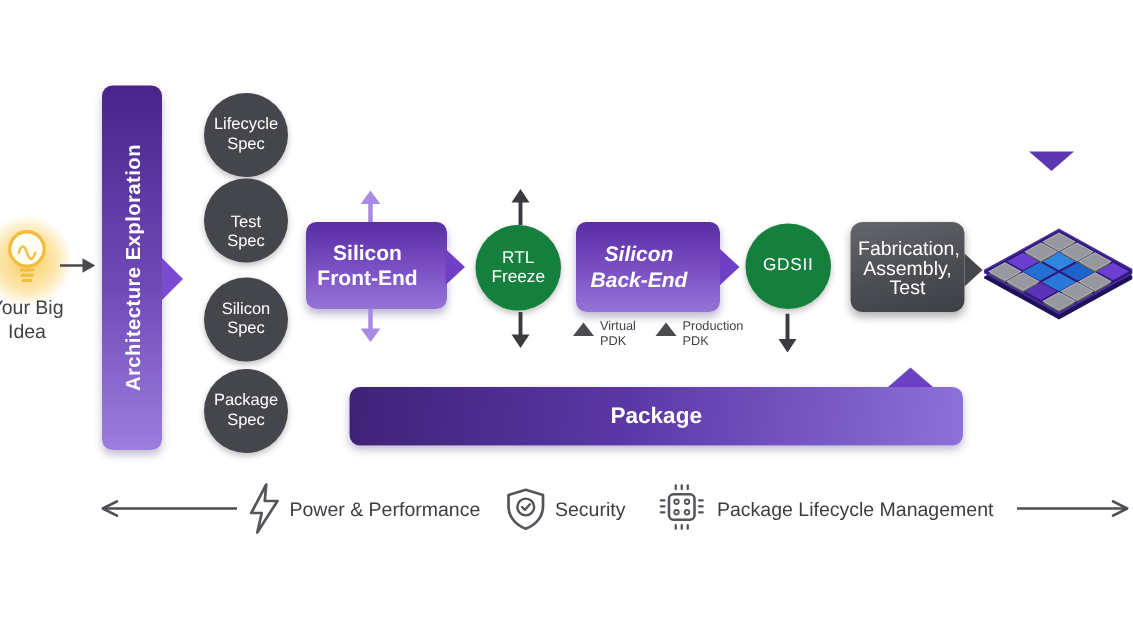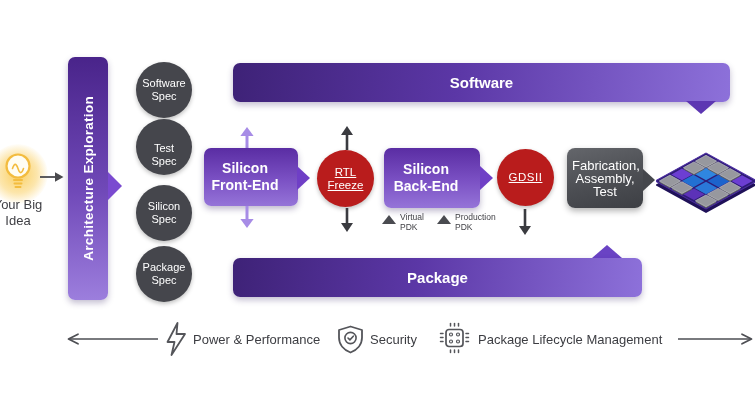--- a/index.html
+++ b/index.html
@@ -30,21 +30,21 @@
     border-radius:7px;display:flex;align-items:center;justify-content:flex-start;
     color:#fff;font-weight:700;font-size:14px;text-align:center;line-height:17px;
     box-shadow:0 3px 6px rgba(40,20,90,.3);
   }
   .dcircle{
     border-radius:50%;display:flex;align-items:center;justify-content:center;
     color:#fff;text-align:center;font-size:11px;line-height:13px;
     box-shadow:0 2px 4px rgba(0,0,0,.25);
   }
   .spec{background:#45464c;}
-  .mile{background:#b91c1c;text-decoration:underline;}
+  .mile{background:#15803d;}
   .fab-box{
     background:linear-gradient(165deg,#64666b 0%,#4c4e53 55%,#3d3f44 100%);
     border-radius:8px;display:flex;align-items:center;justify-content:center;
     color:#fff;font-size:13px;line-height:13px;text-align:center;
     box-shadow:0 3px 6px rgba(0,0,0,.3);
   }
   .tri{width:0;height:0;}
   .smalltext{font-size:8.5px;line-height:10px;color:#3f3f44;}
   .footer-label{font-size:13px;color:#3c3d42;font-weight:500;white-space:nowrap;}
   .idea-label{font-size:13px;line-height:16px;color:#3f3f44;font-weight:500;text-align:center;}
@@ -73,35 +73,32 @@
     <path d="M0 6 H16" stroke="#4a4a4e" stroke-width="1.8"></path>
     <path d="M15 1.2 L23.5 6 L15 10.8 Z" fill="#4a4a4e"></path>
   </svg>
 
   <div class="abs arch-bar" style="left:68px;top:57px;width:40px;height:243px;">
     <span class="arch-label">Architecture Exploration</span>
   </div>
   <div class="abs tri" style="left:108px;top:172px;border-top:14px solid transparent;border-bottom:14px solid transparent;border-left:14px solid #7a4ad0;"></div>
 
   <div class="abs dcircle spec" style="left:136px;top:62px;width:56px;height:56px;">
-    <span style="width:44px;">Software Spec</span>
+    <span style="width:44px;">Lifecycle Spec</span>
   </div>
   <div class="abs dcircle spec" style="left:136px;top:119px;width:56px;height:56px;">
     <span style="width:40px;margin-top:16px;">Test Spec</span>
   </div>
   <div class="abs dcircle spec" style="left:136px;top:185px;width:56px;height:56px;">
     <span style="width:40px;">Silicon Spec</span>
   </div>
   <div class="abs dcircle spec" style="left:136px;top:246px;width:56px;height:56px;">
     <span style="width:46px;">Package Spec</span>
   </div>
 
-  <div class="abs pbar" style="left:233px;top:63px;width:497px;height:39px;">
-    <span>Software</span>
-  </div>
   <div class="abs tri" style="left:686px;top:101px;border-left:15px solid transparent;border-right:15px solid transparent;border-top:13px solid #5d36b2;"></div>
 
   <div class="abs tri" style="left:592px;top:245px;border-left:15px solid transparent;border-right:15px solid transparent;border-bottom:13px solid #6a43c4;"></div>
   <div class="abs pbar" style="left:233px;top:258px;width:409px;height:39px;">
     <span>Package</span>
   </div>
 
   <svg class="abs" style="left:240px;top:127px;" width="14" height="22" viewBox="0 0 14 22">
     <path d="M7 22 V8" stroke="#a78ce6" stroke-width="3"></path>
     <path d="M7 0 L13.6 9 H0.4 Z" fill="#a78ce6"></path>
@@ -120,21 +117,21 @@
     <path d="M7 0 L13 9 H1 Z" fill="#3a3b40"></path>
   </svg>
   <div class="abs dcircle mile" style="left:317px;top:150px;width:57px;height:57px;font-size:11.5px;">
     <span style="width:42px;">RTL Freeze</span>
   </div>
   <svg class="abs" style="left:340px;top:208px;" width="14" height="24" viewBox="0 0 14 24">
     <path d="M7 0 V16" stroke="#3a3b40" stroke-width="2.6"></path>
     <path d="M7 24 L13 15 H1 Z" fill="#3a3b40"></path>
   </svg>
 
-  <div class="abs pbox" style="left:384px;top:148px;width:96px;height:60px;">
+  <div class="abs pbox" style="left:384px;top:148px;width:96px;height:60px;font-style:italic;">
     <span style="width:84px;">Silicon Back-End</span>
   </div>
   <div class="abs tri" style="left:480px;top:166px;border-top:12px solid transparent;border-bottom:12px solid transparent;border-left:13px solid #6f3fc6;"></div>
 
   <div class="abs tri" style="left:382px;top:215px;border-left:7px solid transparent;border-right:7px solid transparent;border-bottom:9px solid #4a4b50;"></div>
   <div class="abs smalltext" style="left:400px;top:212px;width:40px;">Virtual PDK</div>
   <div class="abs tri" style="left:437px;top:215px;border-left:7px solid transparent;border-right:7px solid transparent;border-bottom:9px solid #4a4b50;"></div>
   <div class="abs smalltext" style="left:455px;top:212px;width:52px;">Production PDK</div>
 
   <div class="abs dcircle mile" style="left:497px;top:149px;width:57px;height:57px;font-size:11.5px;letter-spacing:.5px;">

